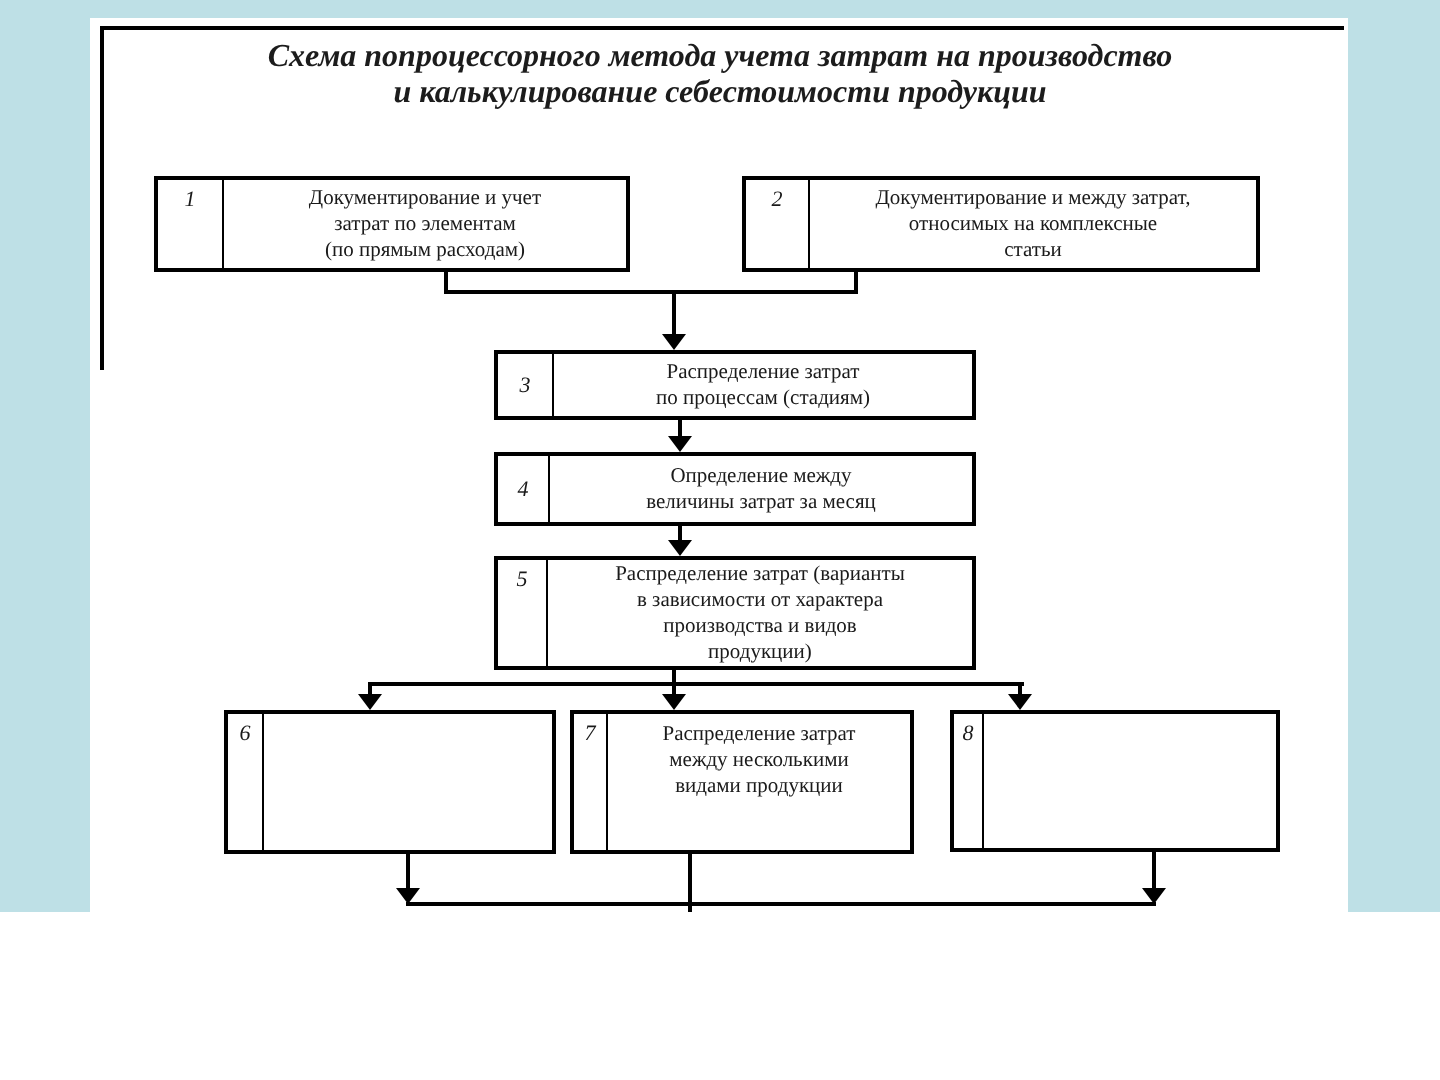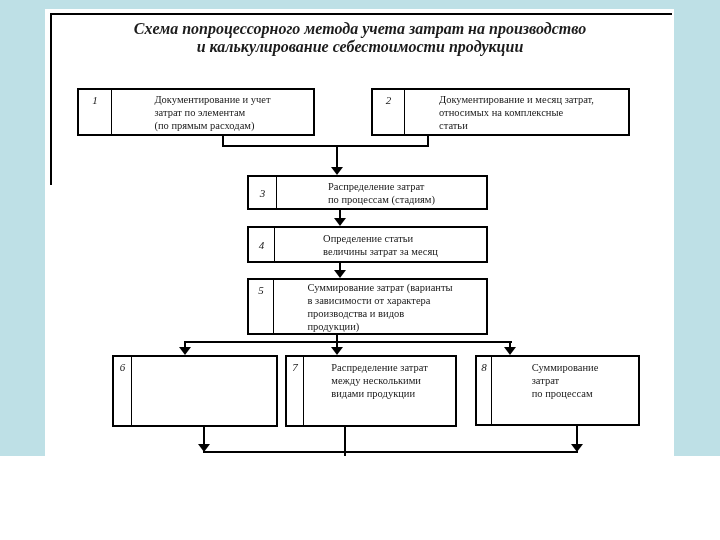--- a/index.html
+++ b/index.html
@@ -21,21 +21,21 @@
     border:2px solid #000;box-sizing:border-box;color:#1a1a1a;
   }
   .fbox .num{
     flex:0 0 auto;border-right:1.5px solid #000;
     display:flex;justify-content:center;align-items:flex-start;
     font-size:11px;font-style:italic;padding-top:4px;box-sizing:border-box;
   }
   .fbox.vcnum .num{align-items:center;padding-top:0;}
   .fbox .txt{
     flex:1 1 auto;display:flex;justify-content:center;align-items:center;
-    text-align:left;font-size:10.5px;line-height:13px;white-space:pre-line;
+    text-align:center;font-size:10.5px;line-height:13px;white-space:pre-line;
     padding:1px 2px;box-sizing:border-box;
   }
   .fbox.toptxt .txt{align-items:flex-start;padding-top:4px;}
   .box1{left:77px;top:88px;width:238px;height:48px;}  .box1 .num{width:33px;}
   .box2{left:371px;top:88px;width:259px;height:48px;} .box2 .num{width:32px;}
   .box3{left:247px;top:175px;width:241px;height:35px;}.box3 .num{width:28px;}
   .box4{left:247px;top:226px;width:241px;height:37px;}.box4 .num{width:26px;}
   .box5{left:247px;top:278px;width:241px;height:57px;}.box5 .num{width:25px;}
   .box6{left:112px;top:355px;width:166px;height:72px;}.box6 .num{width:18px;}
   .box7{left:285px;top:355px;width:172px;height:72px;}.box7 .num{width:17px;}
@@ -58,55 +58,52 @@
 и калькулирование себестоимости продукции</div>
 
   <div class="fbox box1">
     <div class="num">1</div>
     <div class="txt">Документирование и учет
 затрат по элементам
 (по прямым расходам)</div>
   </div>
   <div class="fbox box2">
     <div class="num">2</div>
-    <div class="txt">Документирование и месяц затрат,
+    <div class="txt">Документирование и между затрат,
 относимых на комплексные
 статьи</div>
   </div>
   <div class="fbox box3 vcnum">
     <div class="num">3</div>
     <div class="txt">Распределение затрат
 по процессам (стадиям)</div>
   </div>
   <div class="fbox box4 vcnum">
     <div class="num">4</div>
-    <div class="txt">Определение статьи
+    <div class="txt">Определение между
 величины затрат за месяц</div>
   </div>
   <div class="fbox box5">
     <div class="num">5</div>
-    <div class="txt">Суммирование затрат (варианты
+    <div class="txt">Распределение затрат (варианты
 в зависимости от характера
 производства и видов
 продукции)</div>
   </div>
   <div class="fbox box6">
     <div class="num">6</div>
   </div>
   <div class="fbox box7 toptxt">
     <div class="num">7</div>
     <div class="txt">Распределение затрат
 между несколькими
 видами продукции</div>
   </div>
   <div class="fbox box8 toptxt">
     <div class="num">8</div>
-    <div class="txt">Суммирование
-затрат
-по процессам</div>
   </div>
   <div class="fbox box9 vcnum">
     <div class="num">9</div>
   </div>
 
   <div class="ln" style="left:222px;top:136px;width:2px;height:10px;"></div>
   <div class="ln" style="left:427px;top:136px;width:2px;height:10px;"></div>
   <div class="ln" style="left:222px;top:145px;width:207px;height:2px;"></div>
   <div class="ln" style="left:336px;top:145px;width:2px;height:23px;"></div>
   <div class="arr" style="left:331px;top:167px;"></div>

